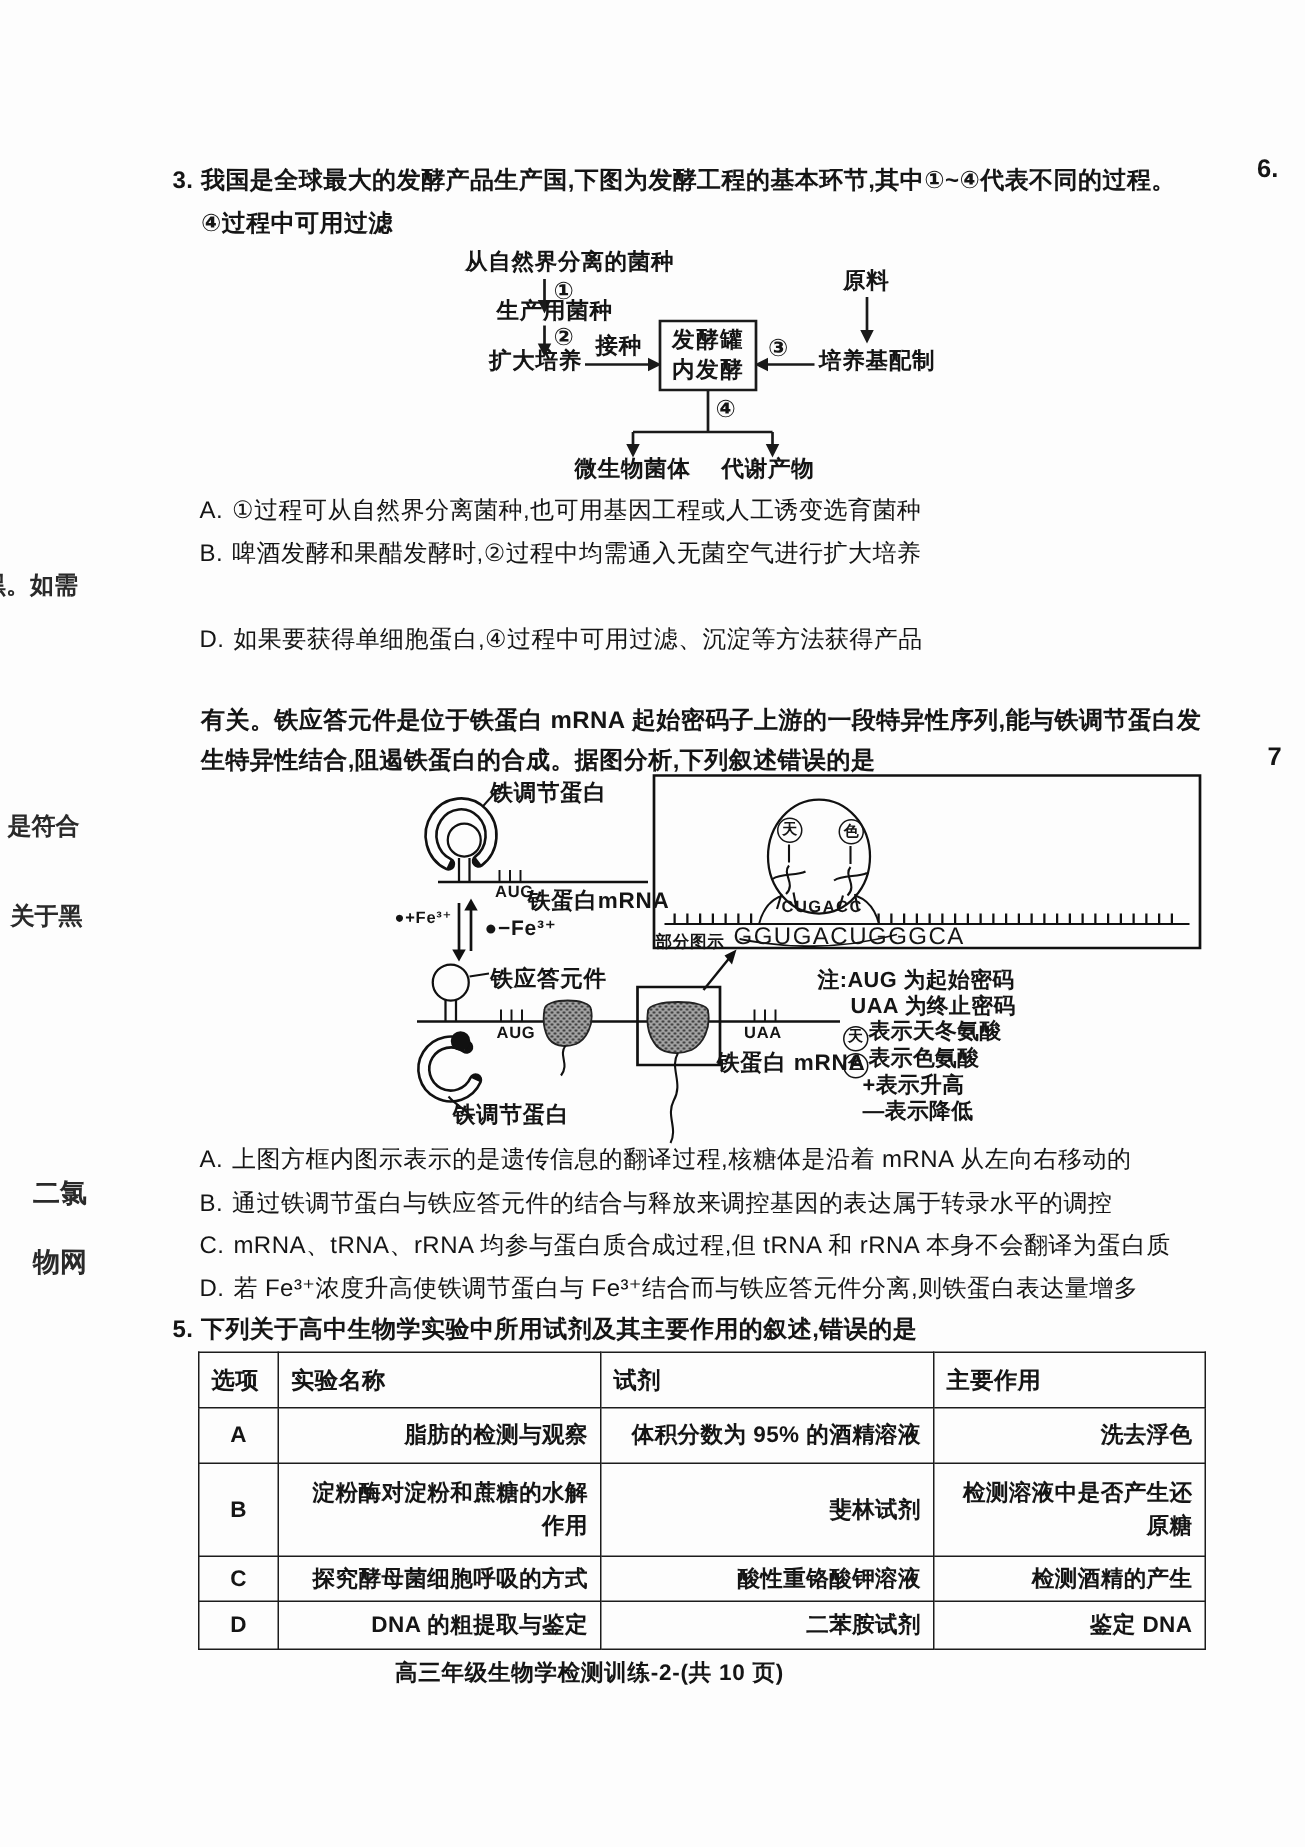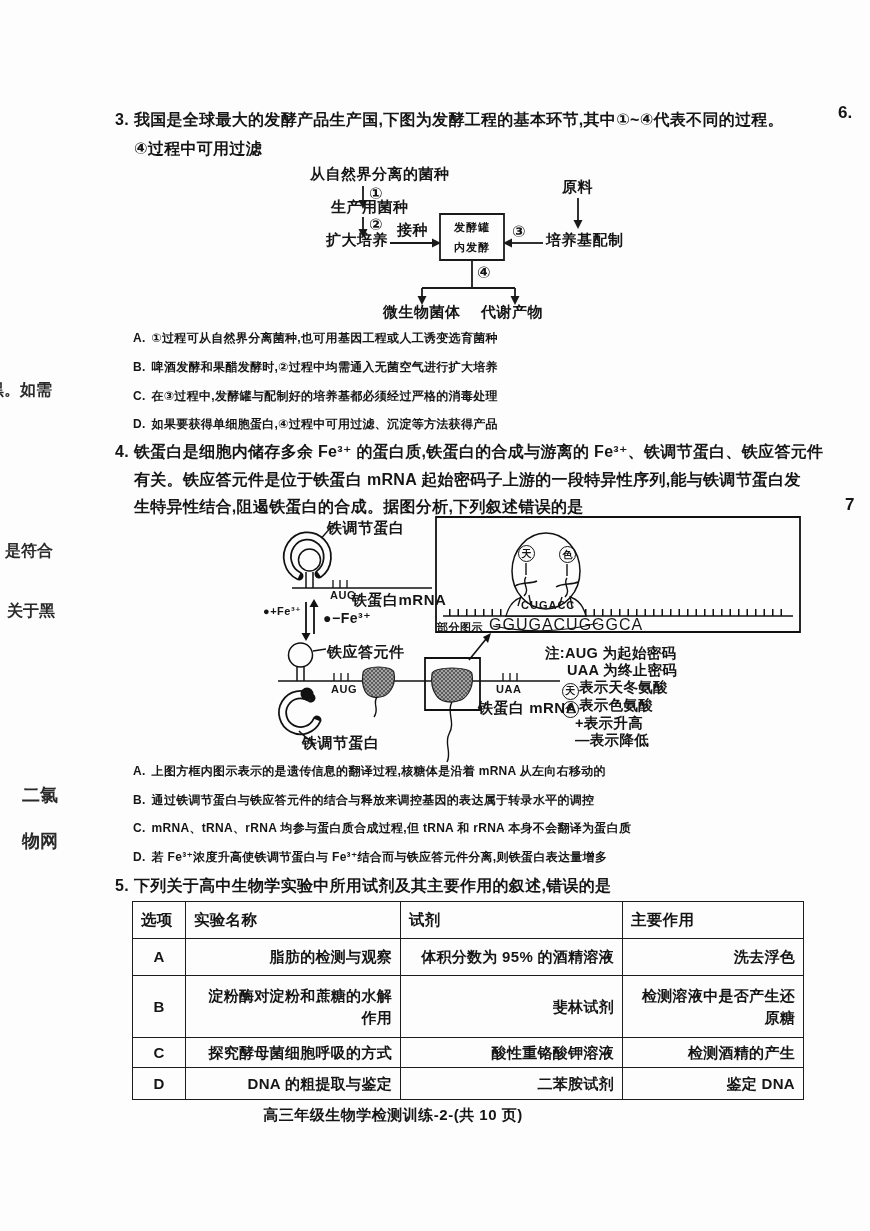--- a/index.html
+++ b/index.html
@@ -5,38 +5,38 @@
   html,body{margin:0;padding:0;background:#e9e9e9;}
   #page{
     position:relative;width:870px;height:1231px;margin:0 auto;
     background:#fdfdfd;overflow:hidden;
     font-family:"Liberation Sans","DejaVu Sans",sans-serif;
     color:#151515;
   }
   .abs{position:absolute;white-space:nowrap;}
   .stem{font-size:16px;font-weight:600;letter-spacing:0.3px;}
   .qnum{margin-right:5px;}
-  .opt{font-size:12px;font-weight:700;letter-spacing:0.3px;}
+  .opt{font-size:16px;font-weight:400;letter-spacing:0.3px;}
   .opt .olabel{margin-right:6px;}
   .flabel{font-size:15px;font-weight:700;letter-spacing:0.5px;}
   .flabel-sm{font-size:11px;font-weight:700;letter-spacing:0.5px;}
   .fstep{font-size:16px;font-weight:700;}
   .seq{font-size:11px;font-weight:700;letter-spacing:1px;}
   .seq2{font-size:16px;font-weight:400;letter-spacing:1px;}
   .note{font-size:14.5px;font-weight:600;letter-spacing:0.3px;}
   .margin-frag{font-size:16px;font-weight:700;color:#2a2a2a;}
   .margin-num{font-size:17px;font-weight:600;}
   .circ-char{
     display:inline-flex;align-items:center;justify-content:center;
     width:15px;height:15px;border:1.4px solid #151515;border-radius:50%;
     font-size:10px;font-weight:700;line-height:1;vertical-align:-2px;
   }
   .fermenter-text{
     position:absolute;left:440px;top:217px;width:64px;text-align:center;
-    font-size:11px;font-weight:700;line-height:20px;letter-spacing:1px;
+    font-size:15px;font-weight:700;line-height:20px;letter-spacing:1px;
   }
   
   #q5-table{
     position:absolute;left:132px;top:901px;border-collapse:collapse;
     font-size:15px;font-weight:600;table-layout:fixed;width:671px;
   }
   #q5-table td,#q5-table th{
     border:1.6px solid #1c1c1c;vertical-align:middle;
     padding:2px 8px;letter-spacing:0.3px;
   }
@@ -102,26 +102,22 @@
   </div>
   <div class="abs fstep" style="left:512px;top:222px">③</div>
   <div class="abs flabel" style="left:546px;top:231px">培养基配制</div>
   <div class="abs flabel" style="left:562px;top:178px">原料</div>
   <div class="abs fstep" style="left:477px;top:263px">④</div>
   <div class="abs flabel" style="left:383px;top:303px">微生物菌体</div>
   <div class="abs flabel" style="left:481px;top:303px">代谢产物</div>
 
   <div class="abs opt" style="left:133px;top:330px"><span class="olabel">A.</span><span>①过程可从自然界分离菌种,也可用基因工程或人工诱变选育菌种</span></div>
   <div class="abs opt" style="left:133px;top:359px"><span class="olabel">B.</span><span>啤酒发酵和果醋发酵时,②过程中均需通入无菌空气进行扩大培养</span></div>
-  <div class="abs opt" style="left:133px;top:388px"><span class="olabel">C.</span><span>在③过程中,发酵罐与配制好的培养基都必须经过严格的消毒处理</span></div>
   <div class="abs opt" style="left:133px;top:416px"><span class="olabel">D.</span><span>如果要获得单细胞蛋白,④过程中可用过滤、沉淀等方法获得产品</span></div>
 
-  <div class="abs stem" style="left:115px;top:442px">
-    <span class="qnum">4.</span><span>铁蛋白是细胞内储存多余 Fe³⁺ 的蛋白质,铁蛋白的合成与游离的 Fe³⁺、铁调节蛋白、铁应答元件</span>
-  </div>
   <div class="abs stem" style="left:134px;top:470px">有关。铁应答元件是位于铁蛋白 mRNA 起始密码子上游的一段特异性序列,能与铁调节蛋白发</div>
   <div class="abs stem" style="left:134px;top:497px">生特异性结合,阻遏铁蛋白的合成。据图分析,下列叙述错误的是</div>
 
   <svg style="left:255px;top:510px" width="615" height="262" viewBox="0 0 615 262">
     <defs>
       <pattern id="stip" width="4" height="4" patternUnits="userSpaceOnUse">
         <rect width="4" height="4" fill="#a2a2a2"></rect>
         <circle cx="1" cy="1" r="0.9" fill="#3b3b3b"></circle>
         <circle cx="3" cy="3" r="0.9" fill="#3b3b3b"></circle>
       </pattern>

